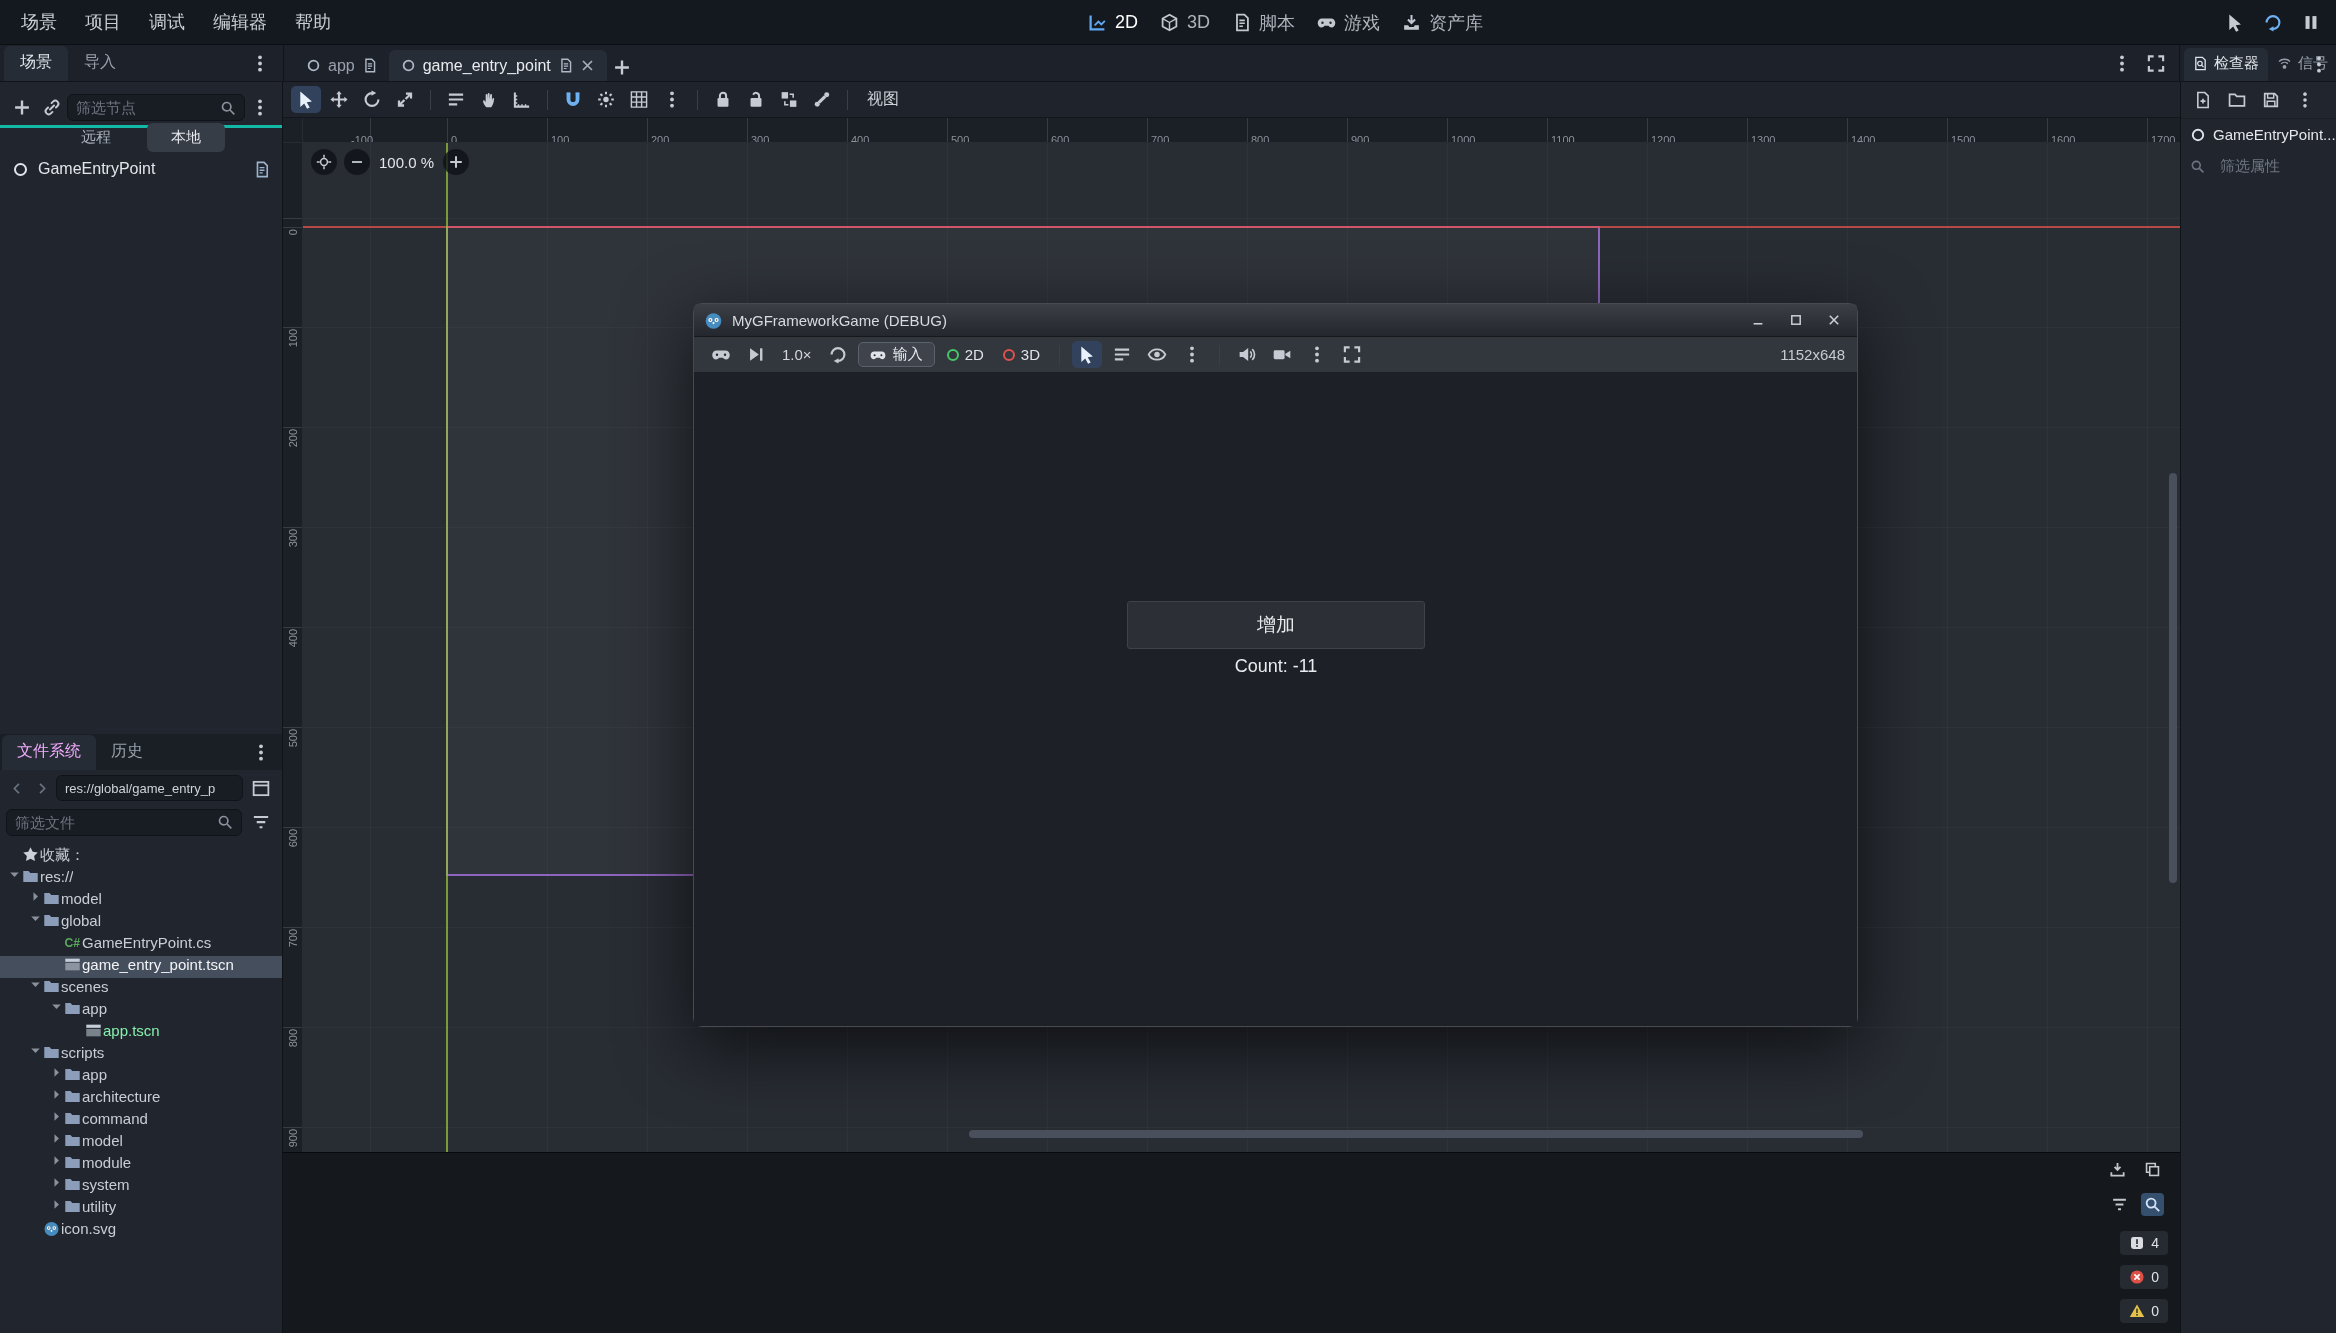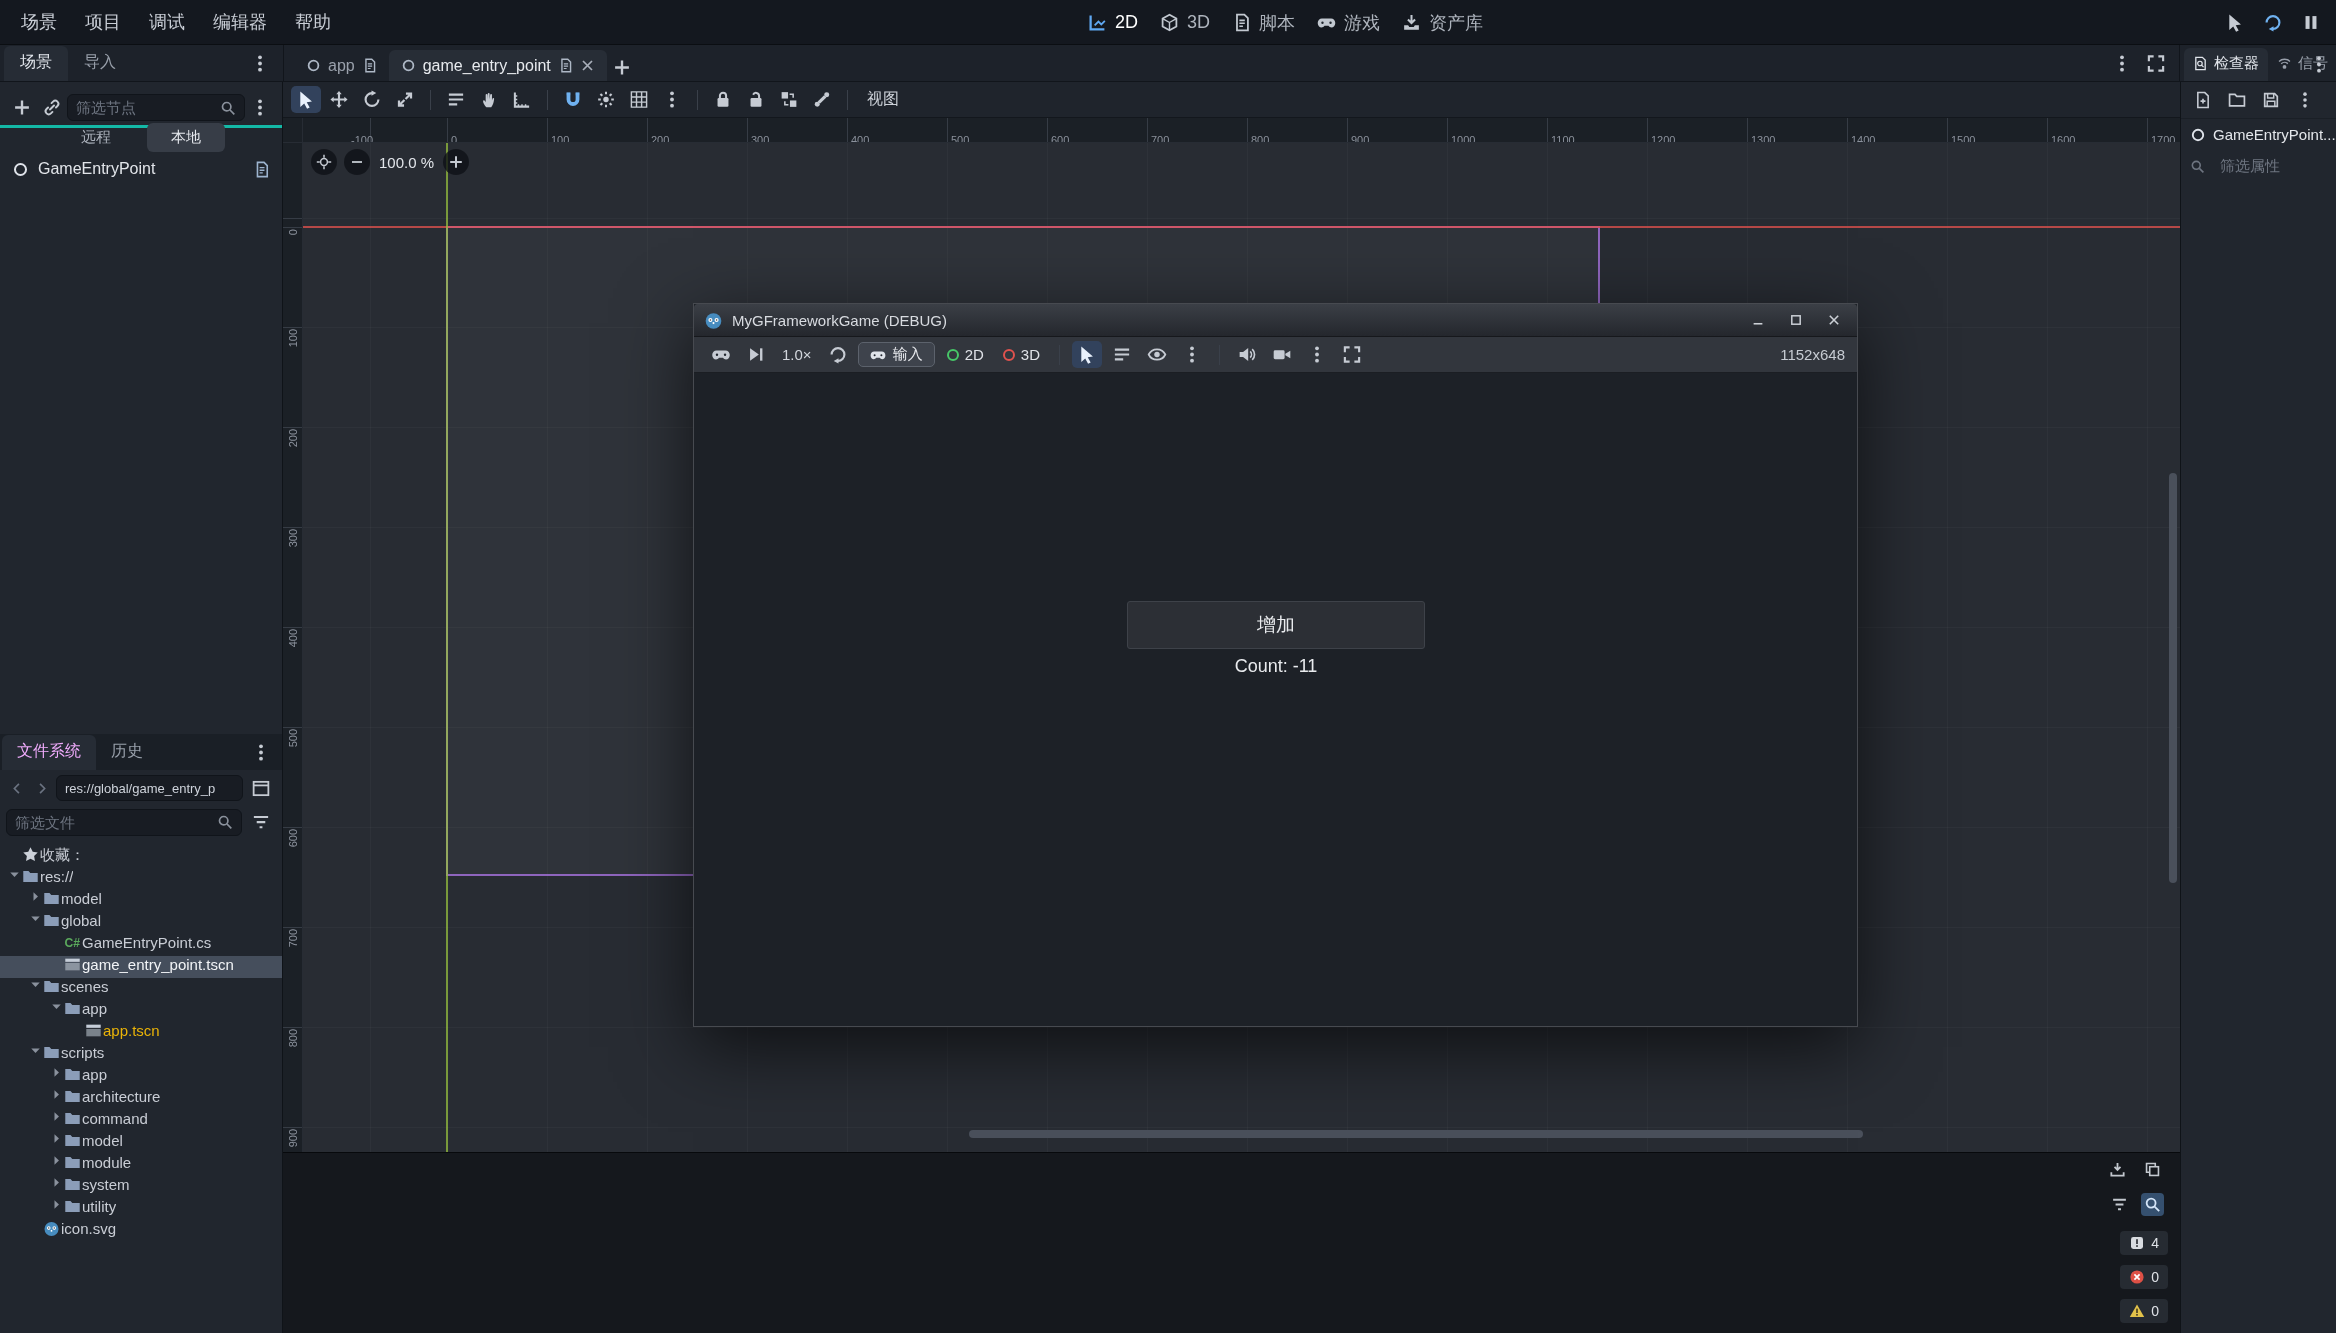--- a/index.html
+++ b/index.html
@@ -64,21 +64,21 @@
 #fs-filter{position:absolute;top:724px;left:0;width:100%;height:32px;display:flex;align-items:center;padding:0 6px;gap:4px}
 #file-tree{position:absolute;top:760px;left:0;width:100%;padding-top:4px}
 .ft-row{display:flex;align-items:flex-start;height:22px;font-size:15px;color:#c9cdd5;gap:1px;padding-right:6px}
 .ft-row .exp{width:13px;height:13px;color:#8a919d}
 .ft-ico{width:17px;height:17px}
 .folder-icon{color:#8b9db8}
 .star-icon{color:#ccd1d9}
 .scene-icon{color:#c5cdd8}
 .csharp-icon{color:#5aa85c}
 .ft-row.selected{background:#454e5c;color:#f2f4f7}
-.ft-row.open-scene .ft-label{color:#eab308}
+.ft-row.open-scene .ft-label{color:#86efac}
 .ft-label{white-space:nowrap;overflow:hidden;text-overflow:ellipsis}
 
 #main{position:absolute;left:283px;top:82px;width:1897px;height:1070px;background:#23272e}
 #viewport-toolbar{position:absolute;left:0;top:0;width:100%;height:36px;background:#1f242c;border-bottom:1px solid #13171d;display:flex;align-items:center;padding-left:8px}
 #viewport-tools{display:flex;align-items:center;gap:3px}
 #view-menu{font-size:16px;color:#ccd1d8;padding:4px 12px;white-space:nowrap}
 #ruler-corner{position:absolute;left:0;top:36px;width:20px;height:25px;background:#1b2026;border-right:1px solid #272c34;border-bottom:1px solid #272c34}
 #h-ruler{position:absolute;left:20px;top:36px;width:1877px;height:25px;background:#1b2026;border-bottom:1px solid #272c34;overflow:hidden;background-image:repeating-linear-gradient(90deg,#363c45 0 1px,transparent 1px 100px);background-position:144px 0}
 .hnum{position:absolute;top:16px;font-size:11px;color:#8b919c;white-space:nowrap}
 #v-ruler{position:absolute;left:0;top:61px;width:20px;height:1009px;background:#1b2026;border-right:1px solid #272c34;overflow:hidden;background-image:repeating-linear-gradient(180deg,#363c45 0 1px,transparent 1px 100px);background-position:0 84px}
@@ -86,21 +86,21 @@
 #canvas{position:absolute;left:20px;top:61px;width:1877px;height:1009px;background:#282c33;overflow:hidden;background-image:repeating-linear-gradient(90deg,rgba(255,255,255,.028) 0 1px,transparent 1px 100px),repeating-linear-gradient(180deg,rgba(255,255,255,.028) 0 1px,transparent 1px 100px);background-position:144px 0,0 84px}
 #viewport-rect{position:absolute;left:144px;top:84px;width:1152px;height:648px;background:rgba(255,255,255,.035);outline:2px solid rgba(168,115,224,.8);outline-offset:-1px}
 #axis-x{position:absolute;left:0;top:83px;width:100%;height:2px;background:rgba(228,82,78,.75)}
 #axis-y{position:absolute;left:143px;top:0;width:2px;height:100%;background:rgba(148,190,62,.75)}
 #zoom-controls{position:absolute;left:8px;top:6px;display:flex;align-items:center;gap:7px}
 .zbtn{width:26px;height:26px;padding:5px;border-radius:50%;background:rgba(14,17,22,.78);display:flex;align-items:center;justify-content:center;color:#c4c9d1;flex:none}
 #zoom-label{font-size:15px;color:#e2e5ea;padding:0 2px;white-space:nowrap}
 .vscroll{position:absolute;right:3px;top:330px;width:8px;height:410px;border-radius:4px;background:#4a505b}
 .hscroll{position:absolute;left:666px;top:987px;width:894px;height:8px;border-radius:4px;background:#4a505b}
 
-#game-window{position:absolute;left:390px;top:160px;width:1165px;height:724px;background:#1d2127;border:1px solid #474a50;border-radius:0;box-shadow:0 20px 70px rgba(0,0,0,.65);z-index:5}
+#game-window{position:absolute;left:390px;top:160px;width:1165px;height:724px;background:#1d2127;border:1px solid #474a50;border-radius:9px;box-shadow:0 20px 70px rgba(0,0,0,.65);z-index:5}
 #gw-titlebar{height:33px;background:linear-gradient(180deg,#3b3f46,#24272d);display:flex;align-items:center;padding:0 10px;gap:9px;border-bottom:1px solid #16181c;border-radius:4px 4px 0 0}
 #gw-titlebar .godot{width:19px;height:19px}
 #gw-title{font-size:15px;color:#d8dbe0;white-space:nowrap}
 #gw-buttons{margin-left:auto;display:flex;gap:12px}
 .gw-ctl{width:26px;height:22px;padding:4px;display:flex;align-items:center;justify-content:center;color:#ccd0d6}
 #gw-toolbar{height:36px;background:#32363d;border-bottom:1px solid #1b1e23;display:flex;align-items:center;padding:0 12px}
 #gw-tools{display:flex;align-items:center;gap:5px}
 .gw-toggle{display:inline-flex;align-items:center;gap:7px;background:#3e434c;border:1px solid #5c626c;border-radius:5px;padding:2px 11px;font-size:15px;color:#e8eaee;white-space:nowrap}
 .gw-toggle .icon{width:16px;height:16px;color:#dfe3e9}
 .gw-radio{display:inline-flex;align-items:center;gap:6px;font-size:15px;color:#dfe2e7;padding:0 7px;white-space:nowrap}

